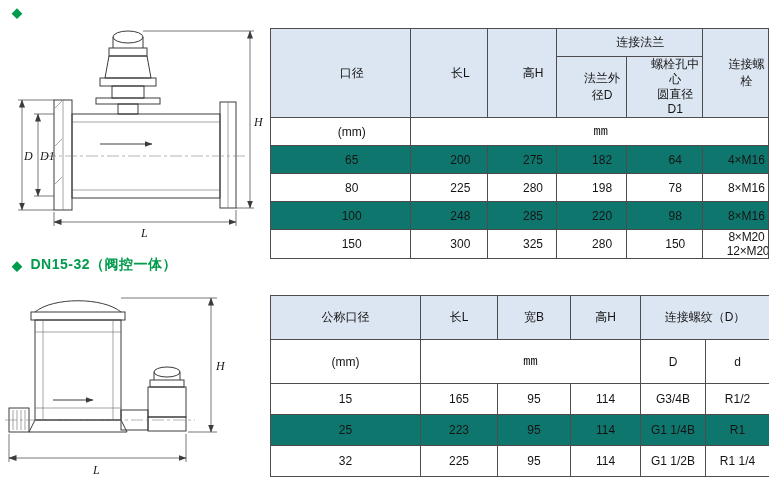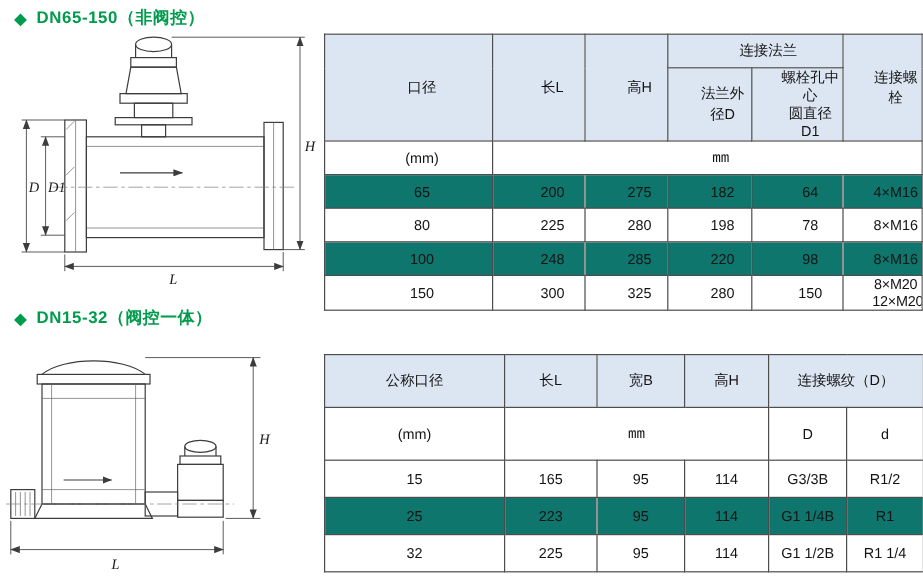--- a/index.html
+++ b/index.html
@@ -33,21 +33,20 @@
   td.two-line { font-size:9px; line-height:1.25; padding:0; }
   td.two-line span { display:block; }
   td.unit-rest { text-align:left; padding-left:16px;font-family:Liberation Mono, monospace; }
   td.tight { font-size:9px; padding:0; letter-spacing:-0.2px; }
 </style>
 </head>
 <body>
 
 <div class="section-title" style="left:12px; top:6px;">
   <span class="diamond">◆</span>
-  <span>DN65-150（非阀控）</span>
 </div>
 
 <div class="diagram" style="left:8px; top:24px; width:262px; height:216px;">
   <svg width="262" height="216" viewBox="0 0 262 216">
     <defs>
       <marker id="ar1" viewBox="0 0 8 6" markerWidth="8" markerHeight="6" refX="7.5" refY="3" orient="auto-start-reverse" markerUnits="userSpaceOnUse">
         <path d="M0,0 L8,3 L0,6 Z" fill="#3c3c3c"></path>
       </marker>
     </defs>
 
@@ -253,21 +252,21 @@
       <td>(mm)</td>
       <td colspan="3" class="unit-rest">mm</td>
       <td>D</td>
       <td>d</td>
     </tr>
     <tr class="data">
       <td>15</td>
       <td>165</td>
       <td>95</td>
       <td>114</td>
-      <td>G3/3B</td>
+      <td>G3/4B</td>
       <td>R1/2</td>
     </tr>
     <tr class="data shade">
       <td>25</td>
       <td>223</td>
       <td>95</td>
       <td>114</td>
       <td>G1 1/4B</td>
       <td>R1</td>
     </tr>

